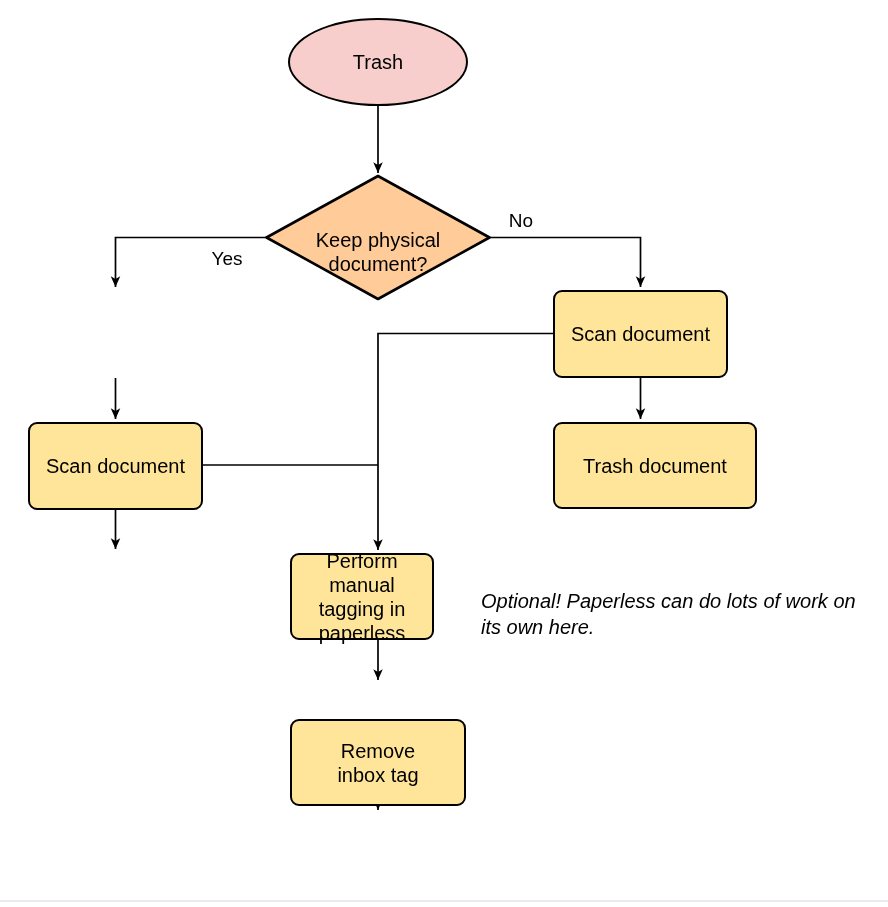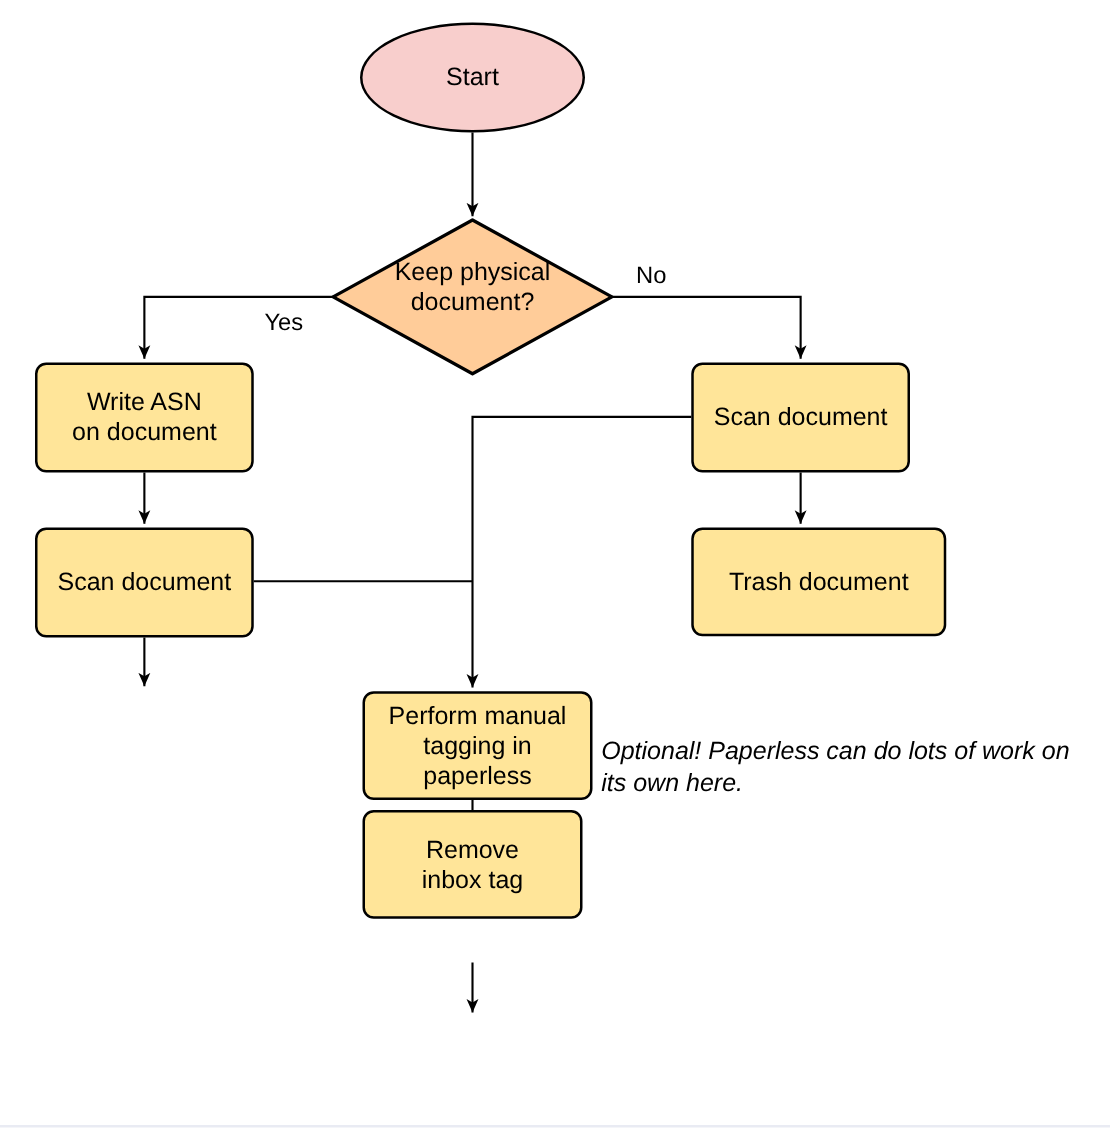--- a/index.html
+++ b/index.html
@@ -101,58 +101,54 @@
     <path class="edge" marker-end="url(#arrow)" d="M640.5,378 L640.5,419"></path>
     <path class="edge" marker-end="url(#arrow)" d="M553,333.5 L378,333.5 L378,550"></path>
     <path class="edge" d="M203,465 L378,465"></path>
     <path class="edge" marker-end="url(#arrow)" d="M378,640 L378,680"></path>
     <path class="edge" marker-end="url(#arrow)" d="M378,770 L378,810"></path>
 
     <polygon class="decision-shape" points="378,176 489.5,237.5 378,299 266.5,237.5"></polygon>
   </svg>
 
   <div class="node terminal" style="left:288px; top:18px; width:180px; height:88px;">
-    <span class="node-label">Start</span>
+    <span class="node-label">Trash</span>
   </div>
 
-  <div class="decision-label" style="left:267px; top:168px; width:222px; height:123px;">Keep physical
+  <div class="decision-label" style="left:267px; top:190px; width:222px; height:123px;">Keep physical
 document?</div>
 
   <div class="edge-label" style="left:187px; top:208px;margin-top:38px;">Yes</div>
 
   <div class="edge-label" style="left:481px; top:208px;">No</div>
 
-  <div class="node process" style="left:28px; top:290px; width:175px; height:88px;">
-    <span class="node-label">Write ASN
-on document</span>
-  </div>
 
   <div class="node process" style="left:28px; top:422px; width:175px; height:88px;">
     <span class="node-label">Scan document</span>
   </div>
 
 
   <div class="node process" style="left:553px; top:290px; width:175px; height:88px;">
     <span class="node-label">Scan document</span>
   </div>
 
   <div class="node process" style="left:553px; top:422px; width:204px; height:87px;">
     <span class="node-label">Trash document</span>
   </div>
 
-  <div class="node process" style="left:290px; top:553px; width:184px; height:87px;">
+  <div class="node process" style="left:290px; top:553px; width:144px; height:87px;">
     <span class="node-label">Perform manual
 tagging in
 paperless</span>
   </div>
 
   <div class="annotation">Optional! Paperless can do lots of work on
 its own here.</div>
 
-  <div class="node process" style="left:290px; top:648px; width:176px; height:87px;">
+  <div class="node process" style="left:290px; top:719px; width:176px; height:87px;">
     <span class="node-label">Remove
 inbox tag</span>
   </div>
 
 
   <div class="bottom-divider"></div>
 
 </div>
 
 </body></html>

